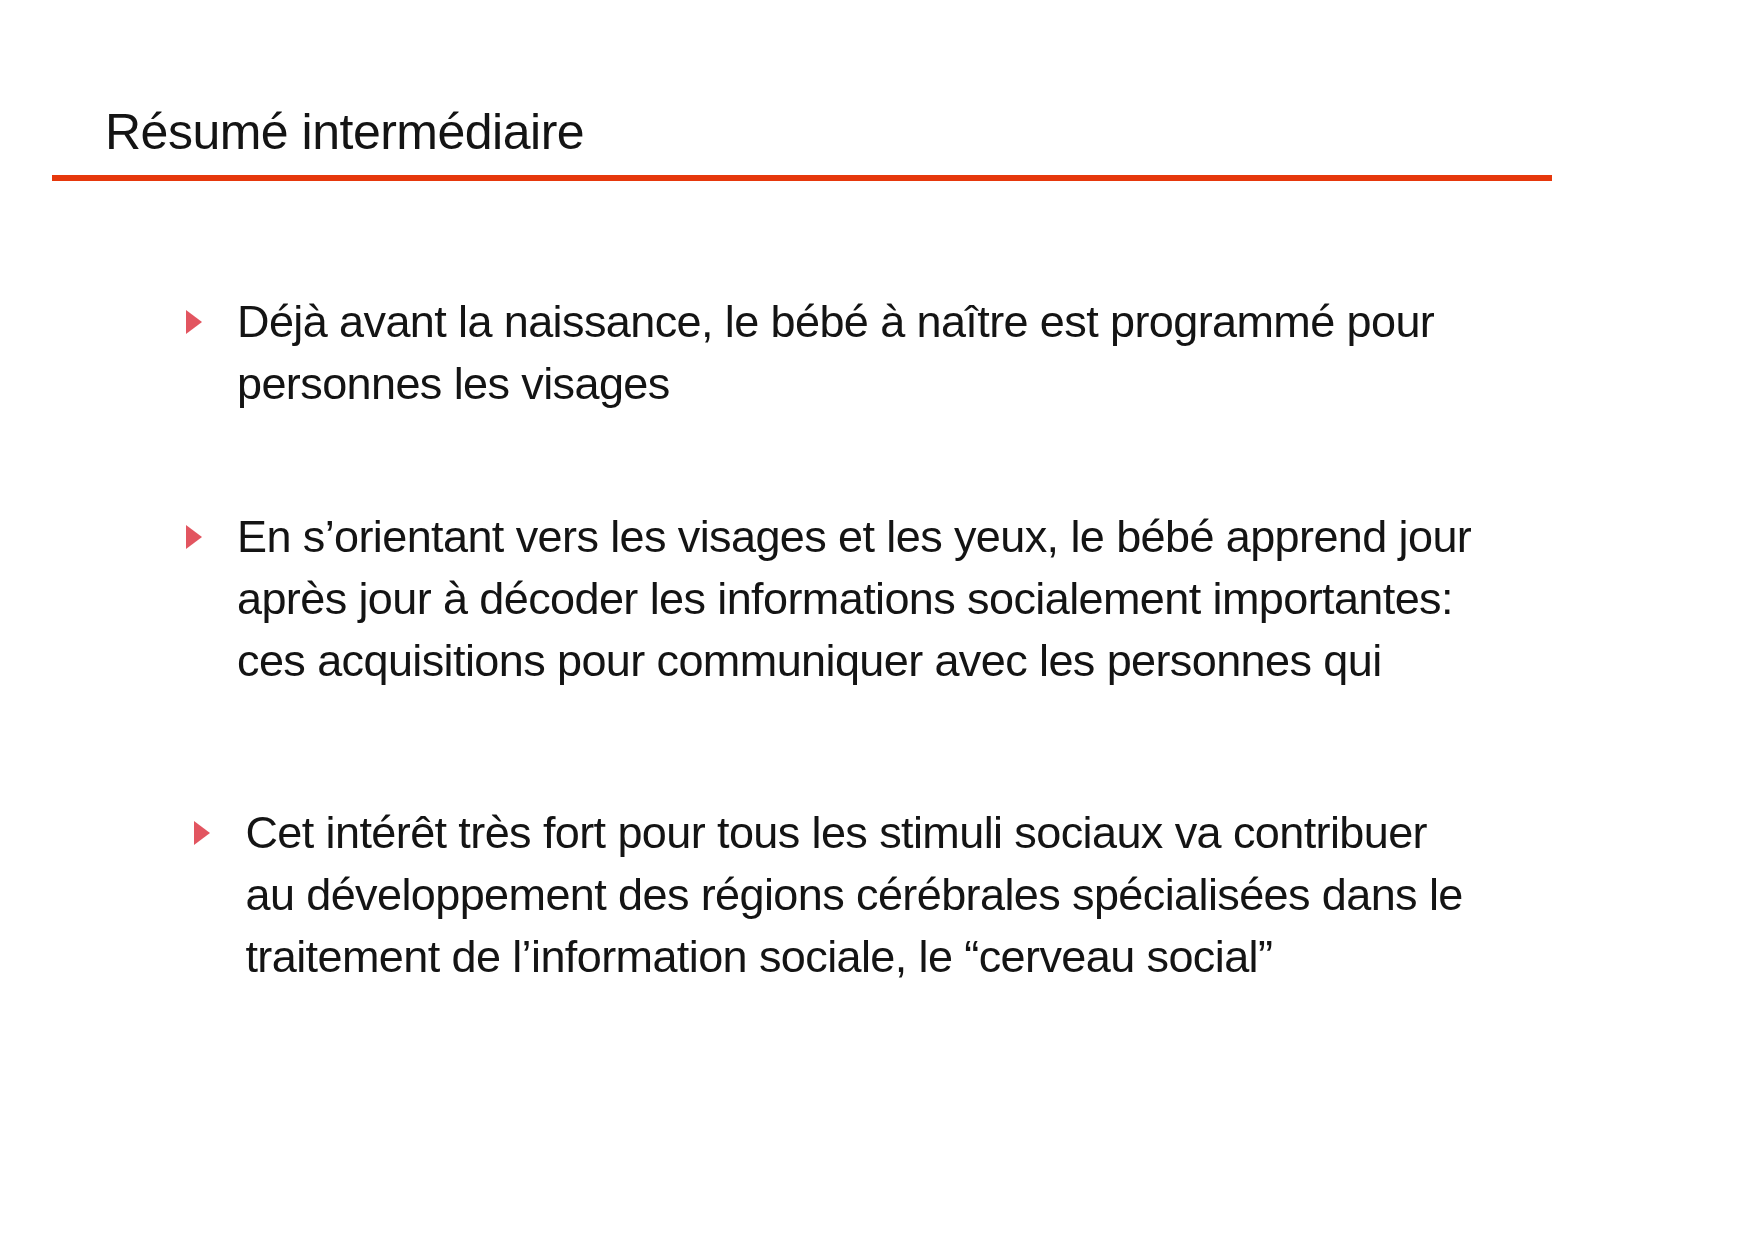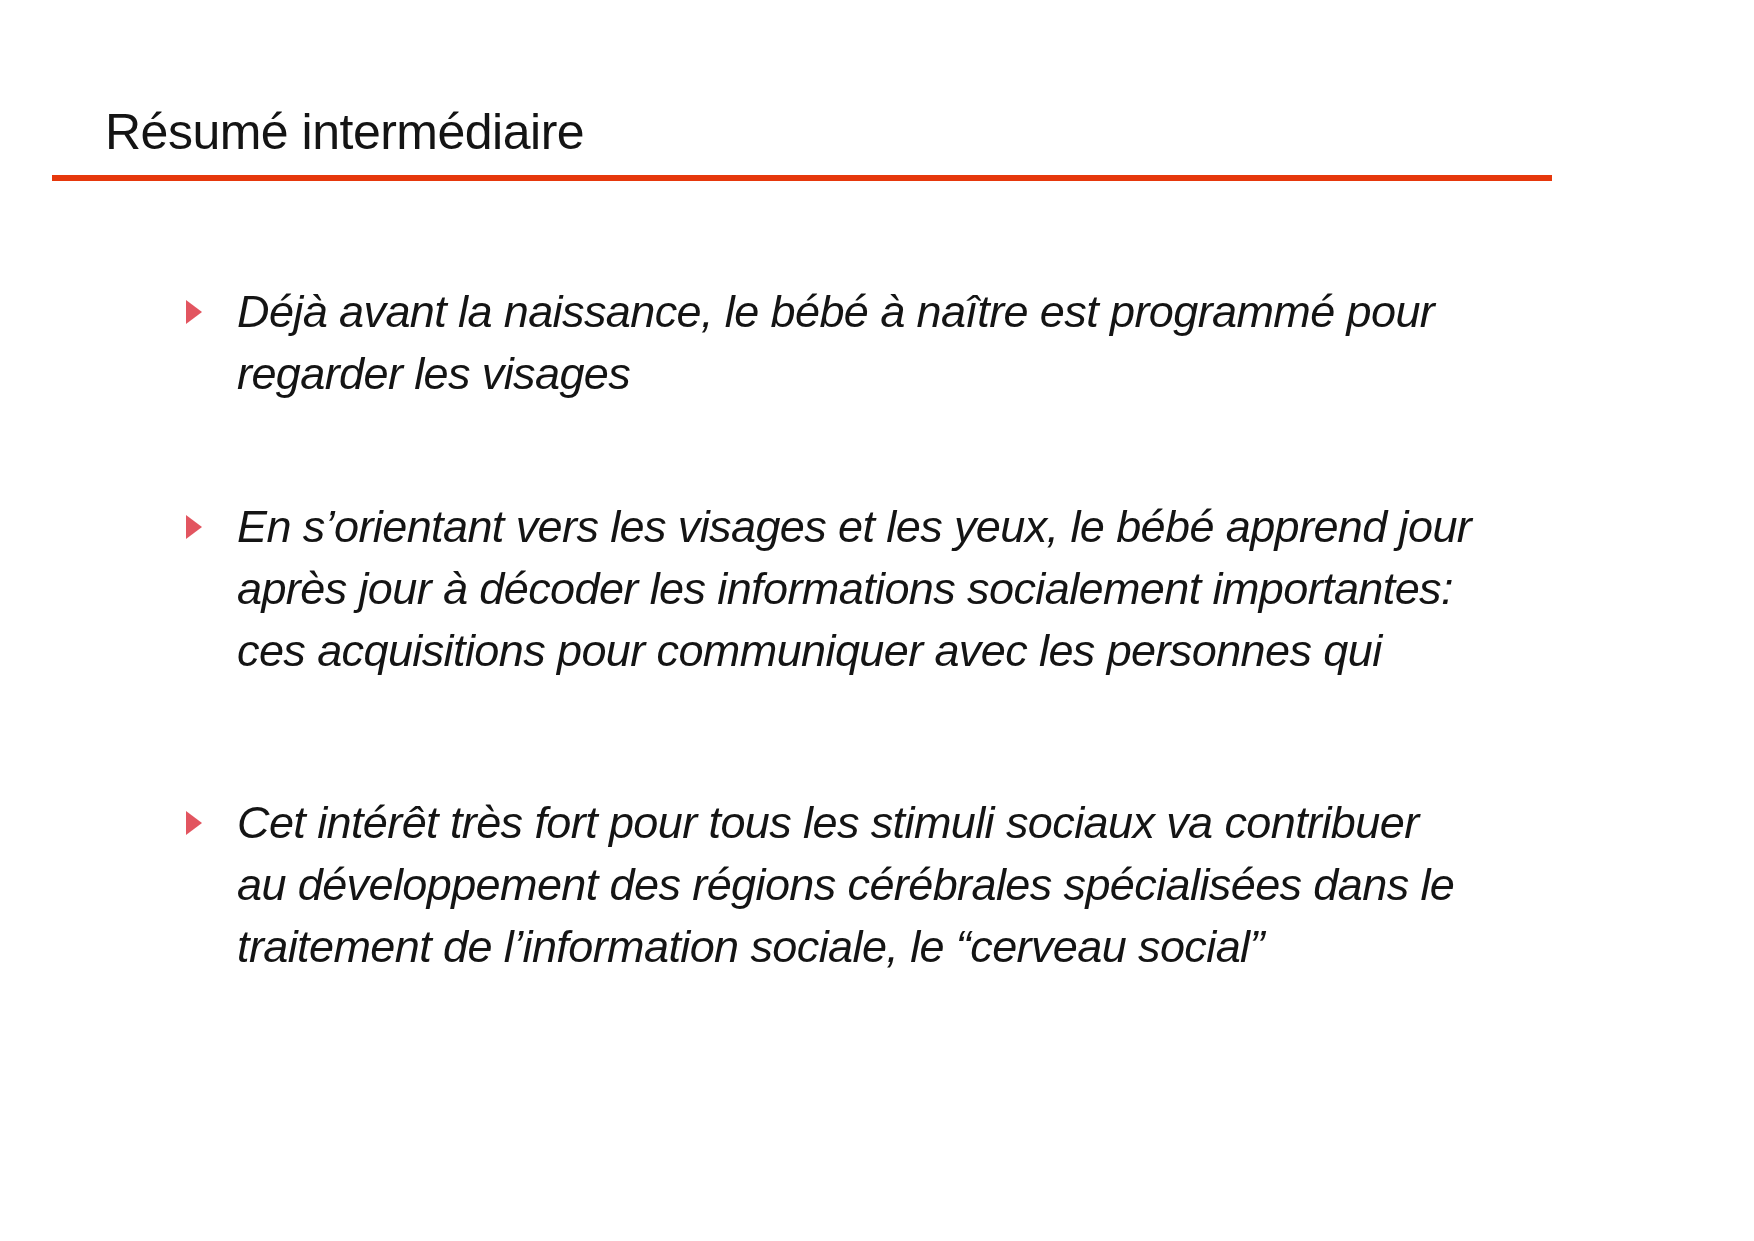--- a/index.html
+++ b/index.html
@@ -33,32 +33,31 @@
     position: absolute;
     left: 52px;
     top: 175px;
     width: 1500px;
     height: 6px;
     background: var(--accent-color, #e6380c);
   }
   .bullet-list {
     position: absolute;
     left: 186px;
-    top: 281px;
+    top: 291px;
     margin: 0;
     padding: 0;
     list-style: none;
-    font-style: italic;
   }
   .bullet-item {
     display: flex;
     align-items: flex-start;
   }
   .bullet-item + .bullet-item.gap-lg { margin-top: 91px; }
-  .bullet-item + .bullet-item.gap-md { margin-top: 110px; }
+  .bullet-item + .bullet-item.gap-md { margin-top: 110px; justify-content: center; }
   .bullet-marker {
     flex: 0 0 auto;
     width: 0;
     height: 0;
     border-left: 16px solid var(--marker-color, #e25560);
     border-top: 12px solid transparent;
     border-bottom: 12px solid transparent;
     margin-top: 19px;
     margin-right: 35px;
   }
@@ -76,21 +75,21 @@
 <body>
 
 <div class="slide">
   <h1 class="slide-title">Résumé intermédiaire</h1>
   <div class="title-rule"></div>
   <ul class="bullet-list" id="bullet-list">
       <li class="bullet-item">
     <span class="bullet-marker"></span>
     <div class="bullet-text">
           <div class="bullet-line">Déjà avant la naissance, le bébé à naître est programmé pour</div>
-          <div class="bullet-line">regarder les visages</div>
+          <div class="bullet-line">personnes les visages</div>
         </div>
   </li>
       <li class="bullet-item gap-lg">
     <span class="bullet-marker"></span>
     <div class="bullet-text">
           <div class="bullet-line">En s’orientant vers les visages et les yeux, le bébé apprend jour</div>
           <div class="bullet-line">après jour à décoder les informations socialement importantes:</div>
           <div class="bullet-line">ces acquisitions pour communiquer avec les personnes qui</div>
         </div>
   </li>

